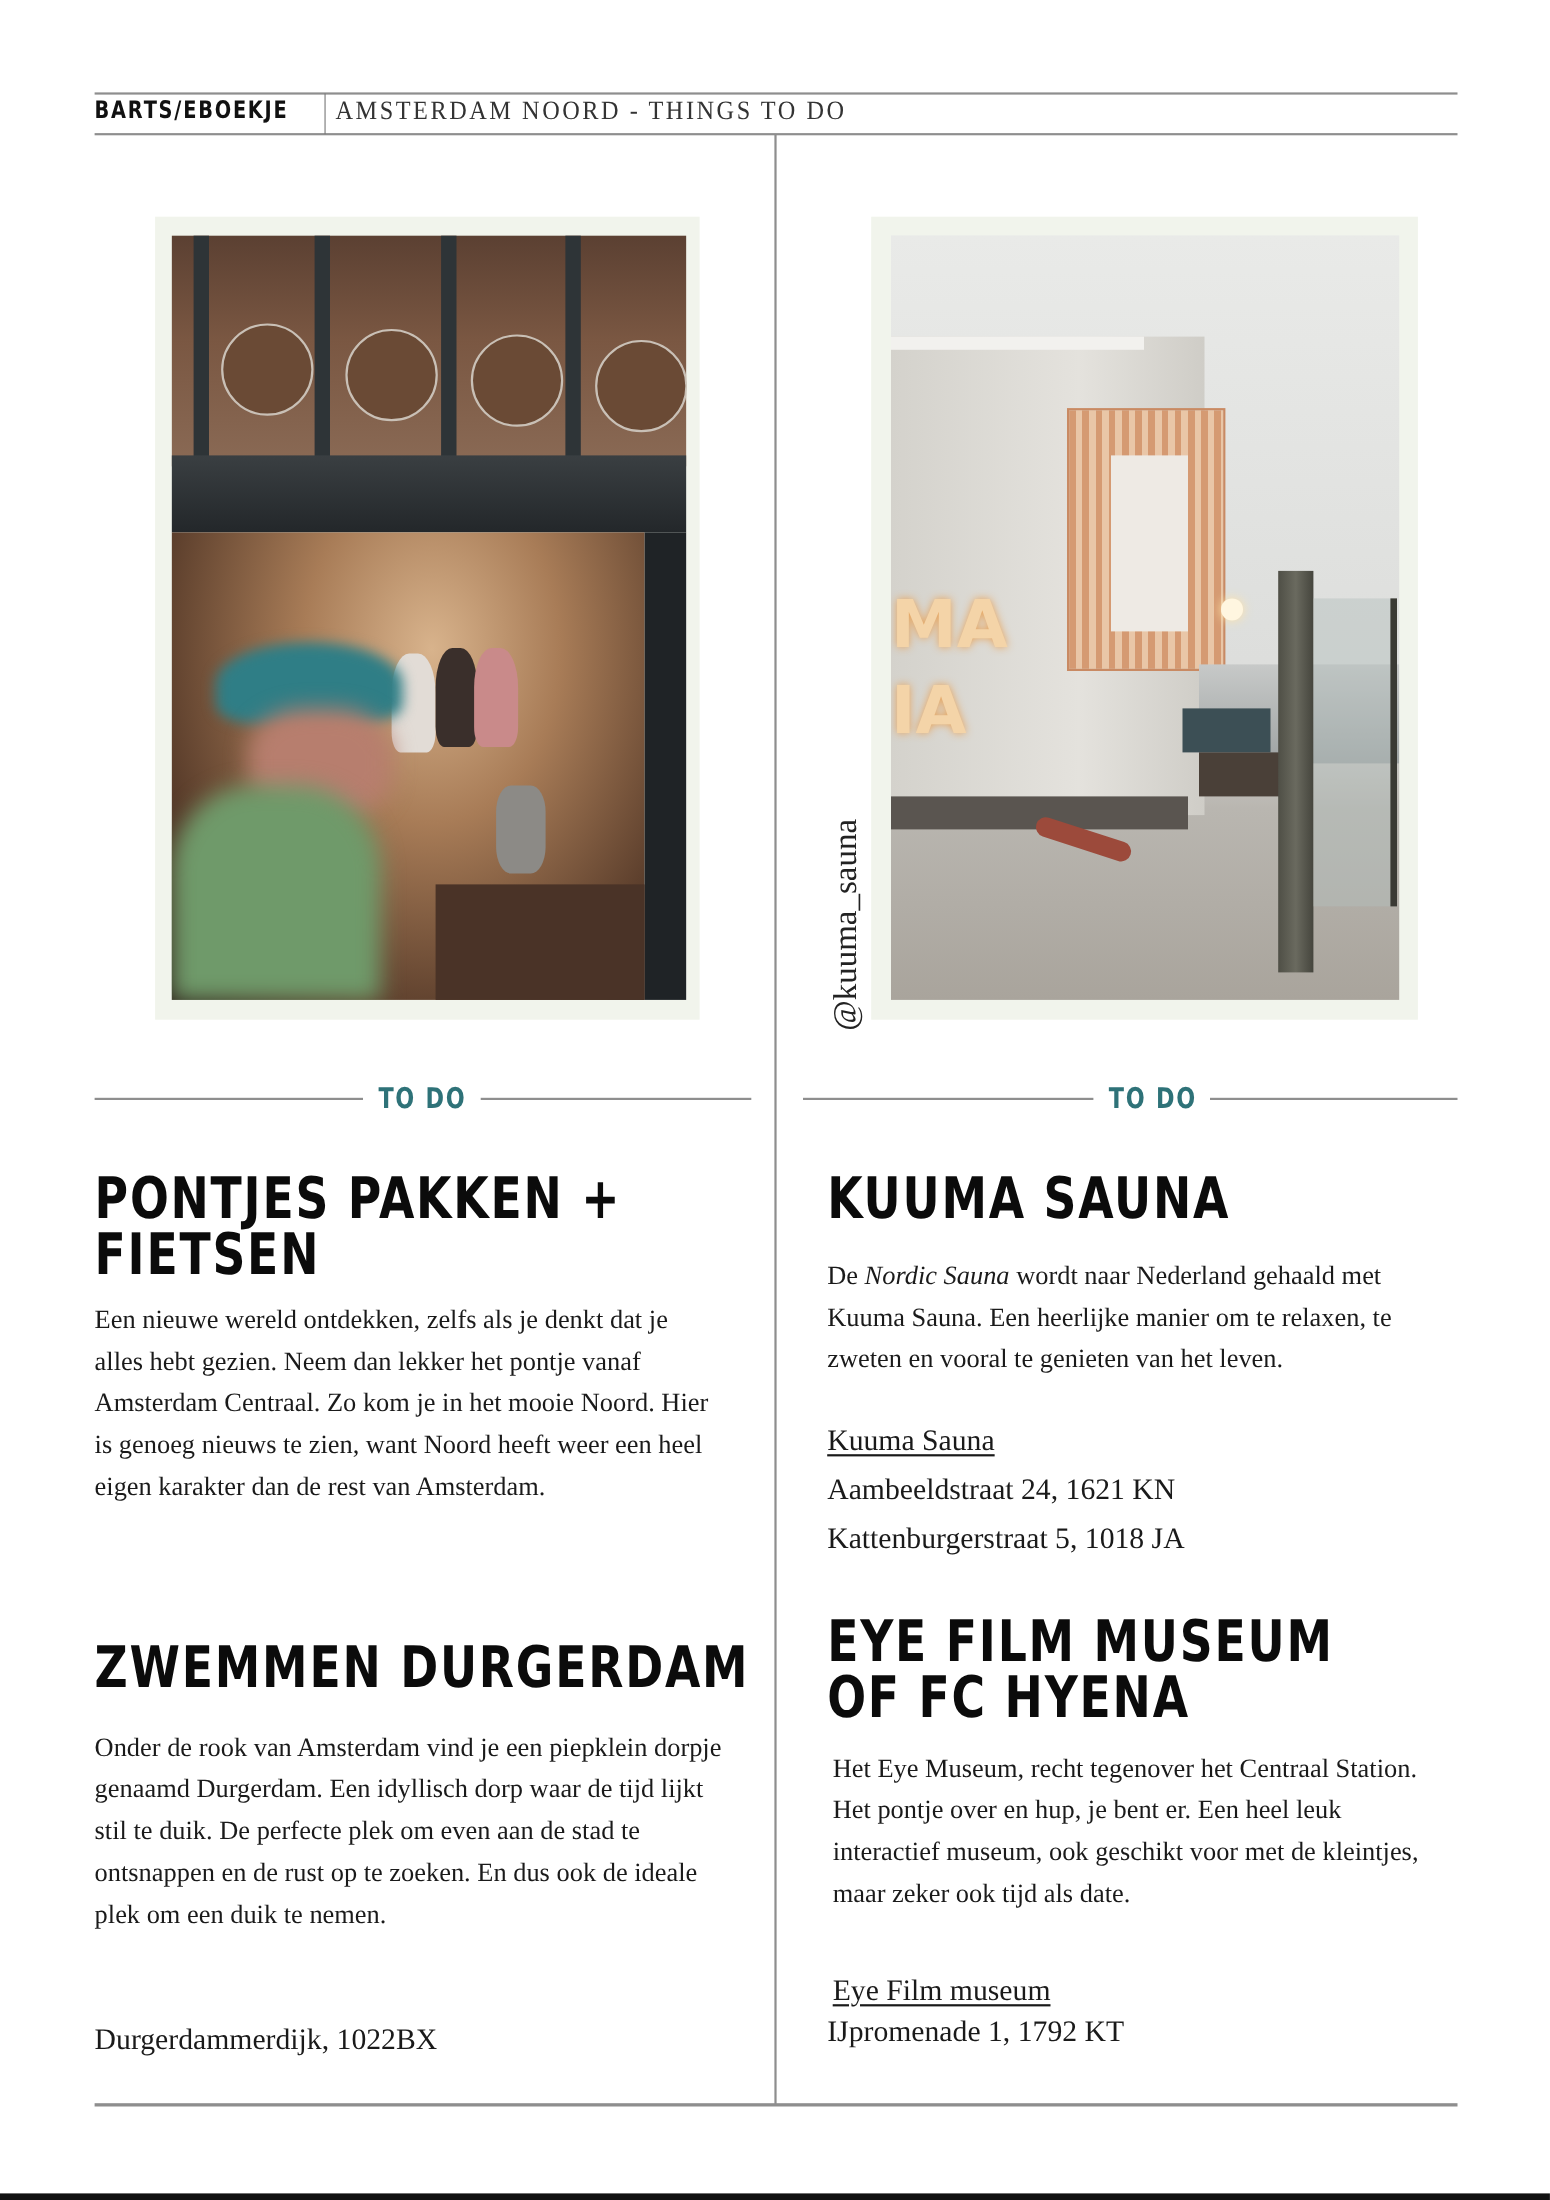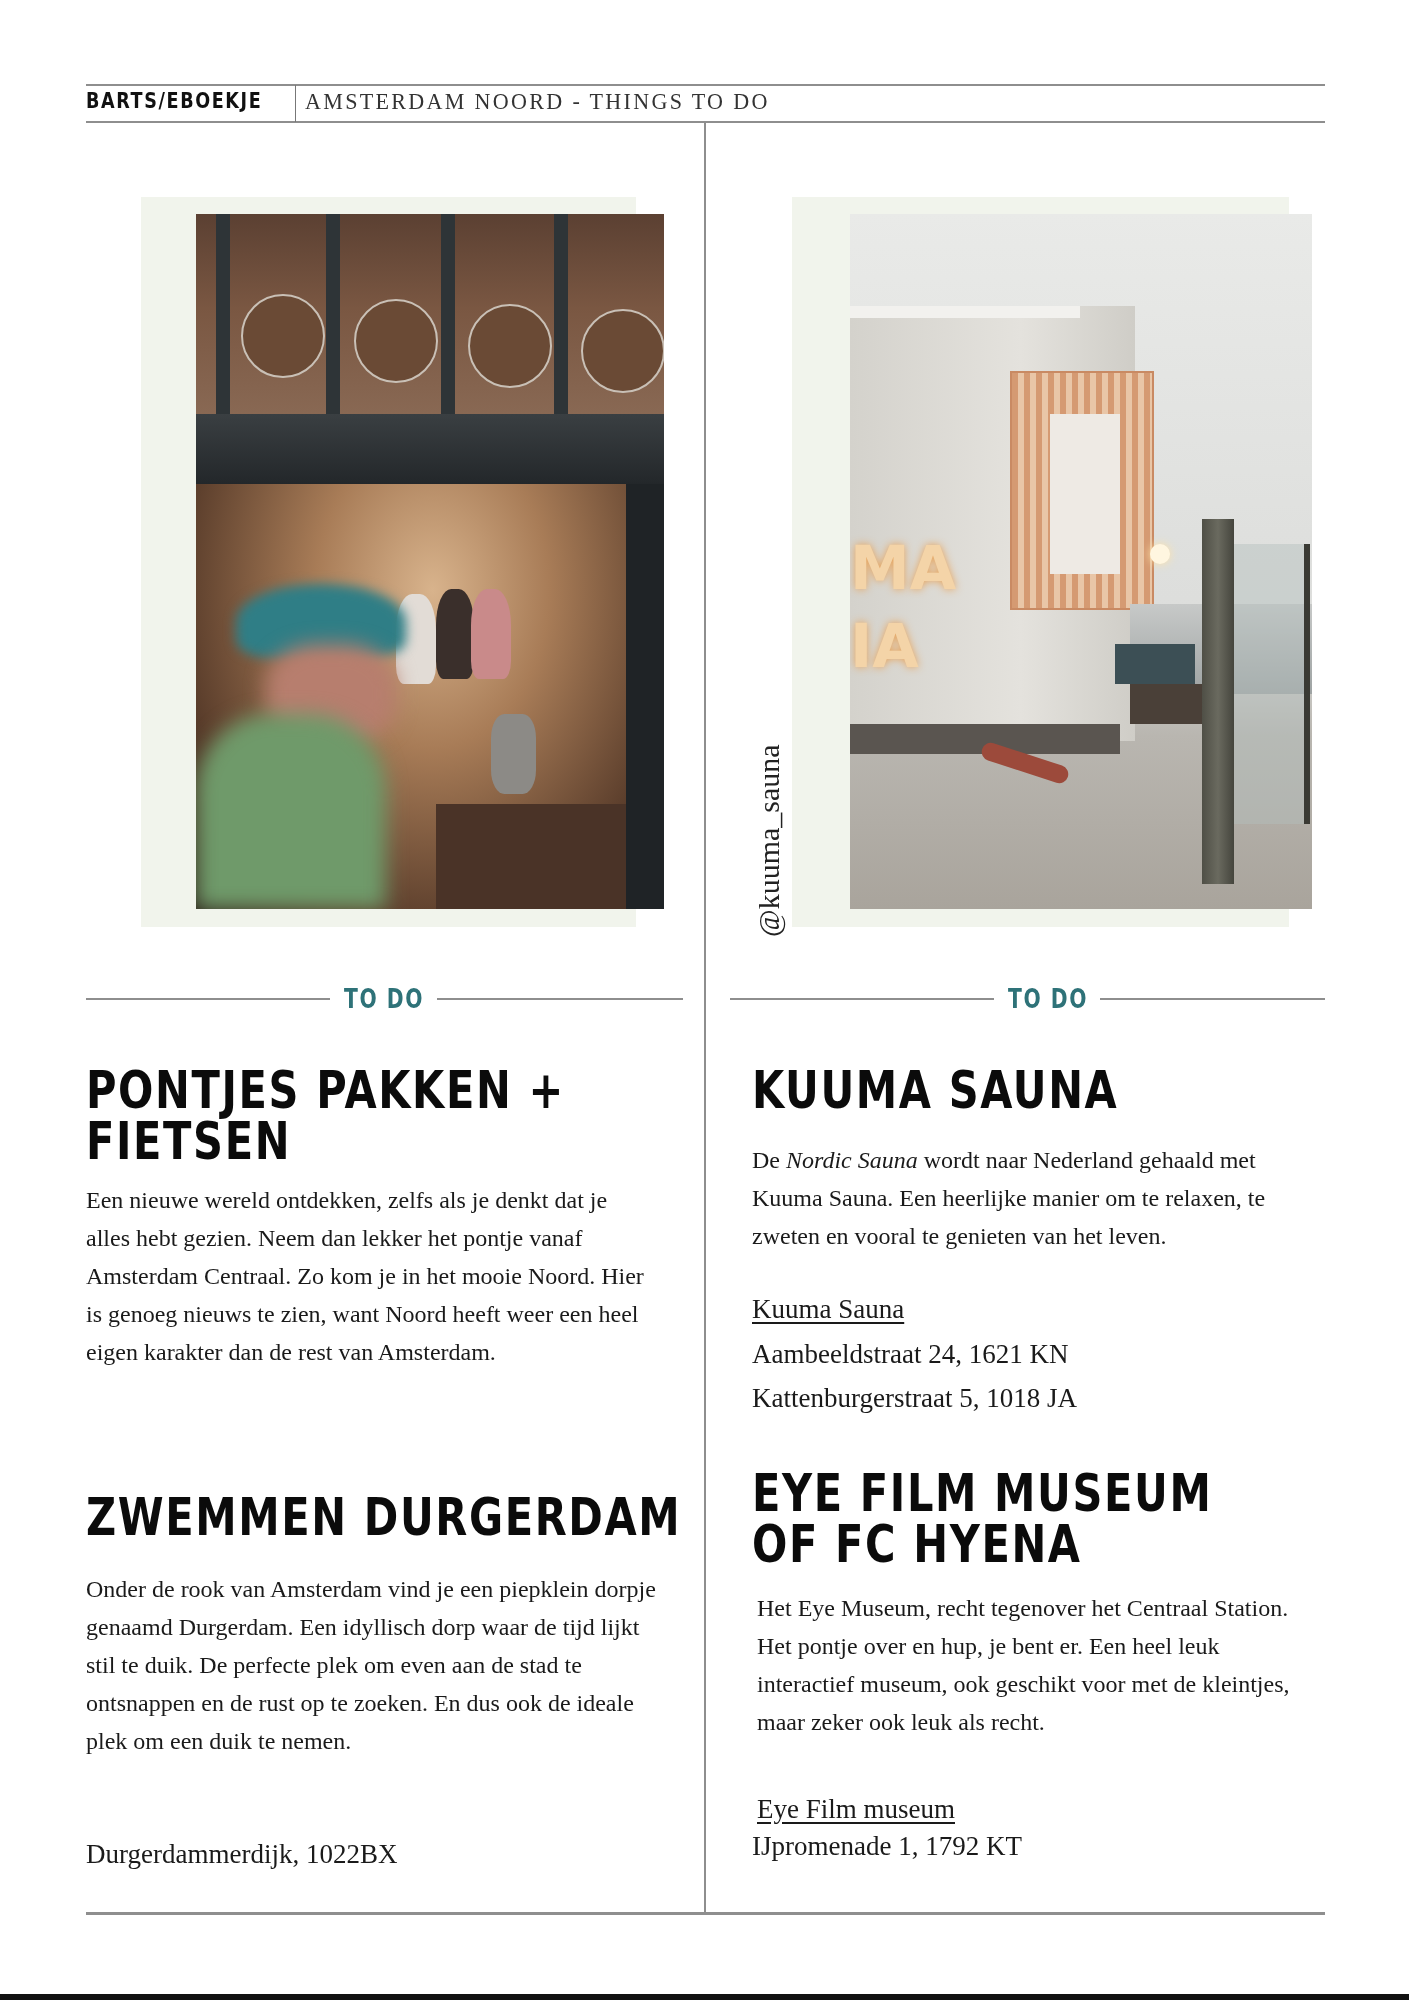--- a/index.html
+++ b/index.html
@@ -4,21 +4,21 @@
 <style>
   html, body { margin:0; padding:0; }
   body { width:1409px; height:2000px; position:relative; background:#ffffff; overflow:hidden; color:#111; }
   .abs { position:absolute; }
   .hline { position:absolute; height:2px; background:#8e8e8e; }
   .vline { position:absolute; width:2px; background:#8e8e8e; }
   .cond { font-family:"DejaVu Sans", sans-serif; font-weight:bold; transform-origin:left top; white-space:nowrap; }
   .brand { left:86px; top:88px; font-size:22px; letter-spacing:2px; color:#111; transform:scaleX(0.8); }
   .header-title { left:305px; top:88px; font-size:24px; letter-spacing:2.5px; color:#333; font-family:"Liberation Serif", serif; white-space:nowrap; transform:scaleX(0.92); transform-origin:left top; }
   .frame { position:absolute; background:#f1f4ec; }
-  .photo { position:absolute; overflow:hidden;margin-left:40px; }
+  .photo { position:absolute; overflow:hidden; }
   .todo { position:absolute; font-family:"DejaVu Sans", sans-serif; font-weight:bold; font-size:26px; color:#2e7278; letter-spacing:2px; transform:scaleX(0.78); transform-origin:left top; white-space:nowrap; }
   .h2 { position:absolute; font-family:"DejaVu Sans", sans-serif; font-weight:bold; font-size:52px; line-height:51px; letter-spacing:2px; color:#0b0b0b; transform:scaleX(0.8); transform-origin:left top; white-space:nowrap; }
   .body-text { position:absolute; font-family:"Liberation Serif", serif; font-size:24px; line-height:38px; color:#1a1a1a; }
   .body-text i { font-style:italic; }
   .link { position:absolute; font-family:"Liberation Serif", serif; font-size:27px; color:#1a1a1a; text-decoration:underline; text-underline-offset:4px; white-space:nowrap; cursor:pointer; }
   .addr { position:absolute; font-family:"Liberation Serif", serif; font-size:27px; color:#1a1a1a; white-space:nowrap; }
   .handle { position:absolute; left:752px; top:937px; font-family:"Liberation Serif", serif; font-size:30px; color:#222; transform:rotate(-90deg); transform-origin:left top; white-space:nowrap; }
   .bottom-band { position:absolute; left:0; top:1994px; width:1409px; height:6px; background:#111; }
 </style>
 </head>
@@ -103,18 +103,18 @@
 </div>
 <div class="body-text" style="left:752px; top:1141px; width:580px;"><span>De </span><i>Nordic Sauna</i><span> wordt naar Nederland gehaald met Kuuma Sauna. Een heerlijke manier om te relaxen, te zweten en vooral te genieten van het leven.</span></div>
 <div class="link" style="left:752px; top:1294px;">Kuuma Sauna</div>
 <div class="addr" style="left:752px; top:1339px;">Aambeeldstraat 24, 1621 KN</div>
 <div class="addr" style="left:752px; top:1383px;">Kattenburgerstraat 5, 1018 JA</div>
 
 <div class="h2" style="left:752px; top:1468px;">
   <div>EYE FILM MUSEUM</div>
   <div>OF FC HYENA</div>
 </div>
-<div class="body-text" style="left:757px; top:1589px; width:560px;">Het Eye Museum, recht tegenover het Centraal Station. Het pontje over en hup, je bent er. Een heel leuk interactief museum, ook geschikt voor met de kleintjes, maar zeker ook leuk als recht.</div>
+<div class="body-text" style="left:757px; top:1589px; width:560px;">Het Eye Museum, recht tegenover het Centraal Station. Het pontje over en hup, je bent er. Een heel leuk interactief museum, ook geschikt voor met de kleintjes, maar zeker ook tijd als date.</div>
 <div class="link" style="left:757px; top:1794px;">Eye Film museum</div>
 <div class="addr" style="left:752px; top:1831px;">IJpromenade 1, 1792 KT</div>
 
 <div class="hline" style="left:86px; top:1912px; width:1239px; height:3px;"></div>
 <div class="bottom-band"></div>
 
 </body></html>

